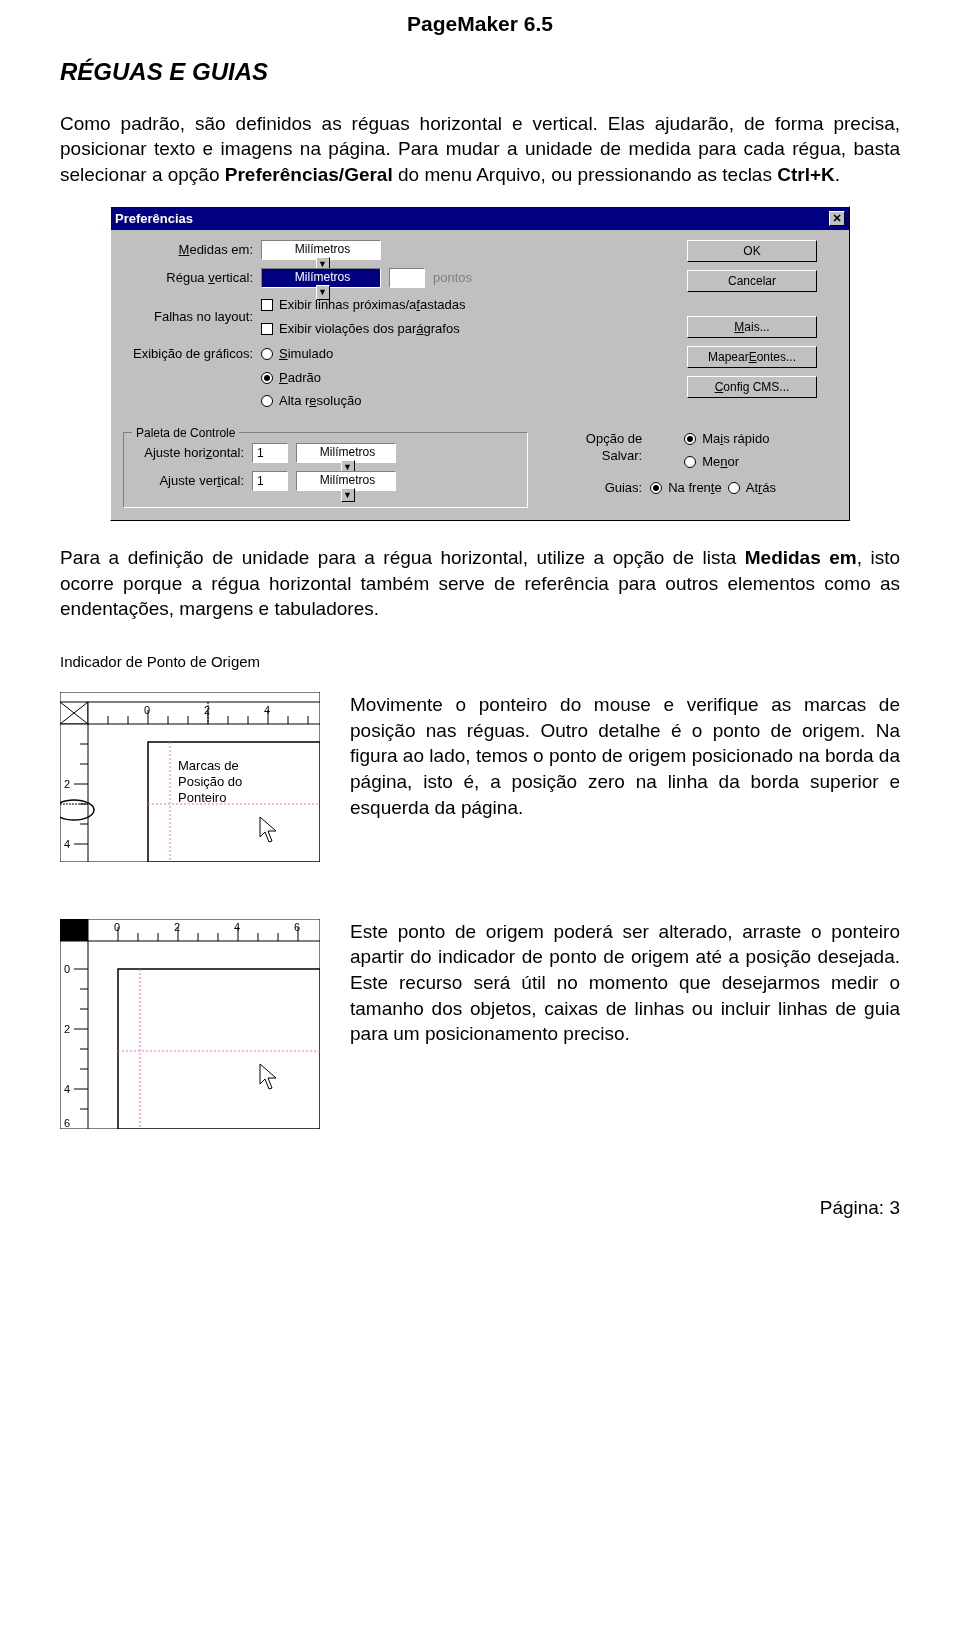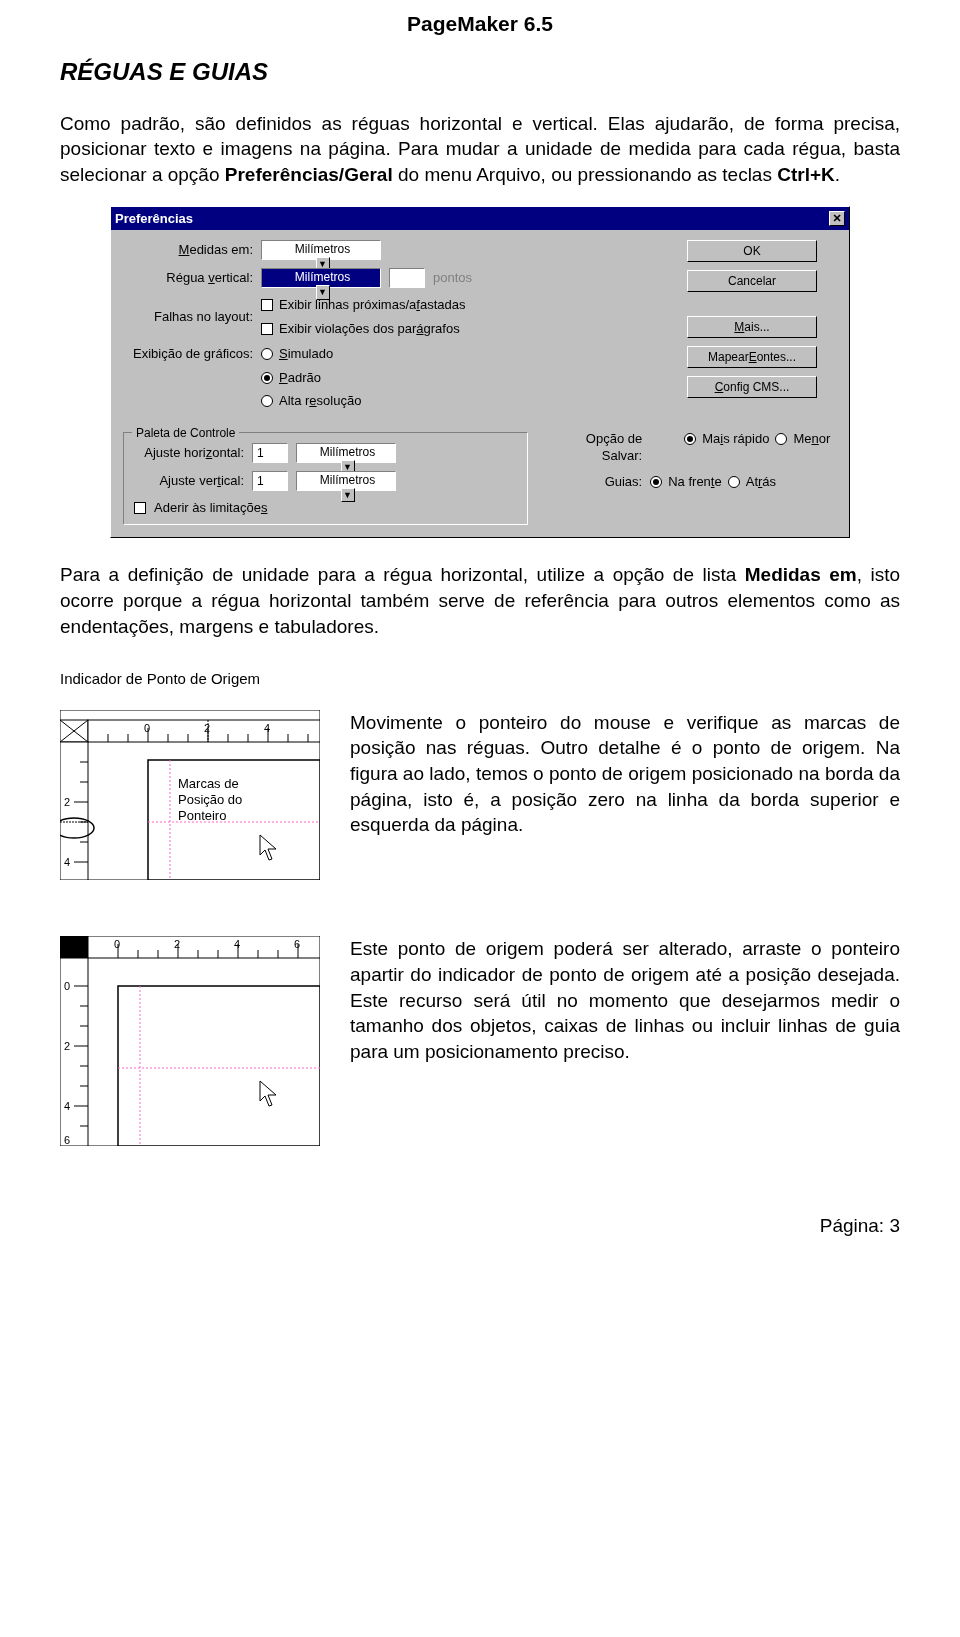--- a/index.html
+++ b/index.html
@@ -168,29 +168,25 @@
             </div>
         </div>
         <div class="row">
           <div class="lbl" style="width:110px;">Ajuste ver<span class="u">t</span>ical:</div>
           <div class="tbox">1</div>
           <div class="dd" style="width:100px;">
               <span>Milímetros</span>
               <span class="arrow">▼</span>
             </div>
         </div>
-        <div class="row" style="margin-bottom:0;">
-          <div class="cb"></div>
-          <span>Aderir às limitaçõe<span class="u">s</span></span>
-        </div>
       </div>
       <div style="flex:1;padding-top:4px;">
         <div class="row" style="align-items:flex-start;gap:42px;">
           <div style="width:100px;text-align:right;">Opção de Salvar:</div>
-          <div style="display:flex;flex-direction:row;gap:6px;">
+          <div style="display:flex;flex-direction:column;gap:6px;">
             <div style="display:flex;gap:6px;align-items:center;">
                 <div class="rb sel"></div>
                 <span>Ma<span class="u">i</span>s rápido</span>
               </div>
             <div style="display:flex;gap:6px;align-items:center;">
                 <div class="rb"></div>
                 <span>Me<span class="u">n</span>or</span>
               </div>
           </div>
         </div>

